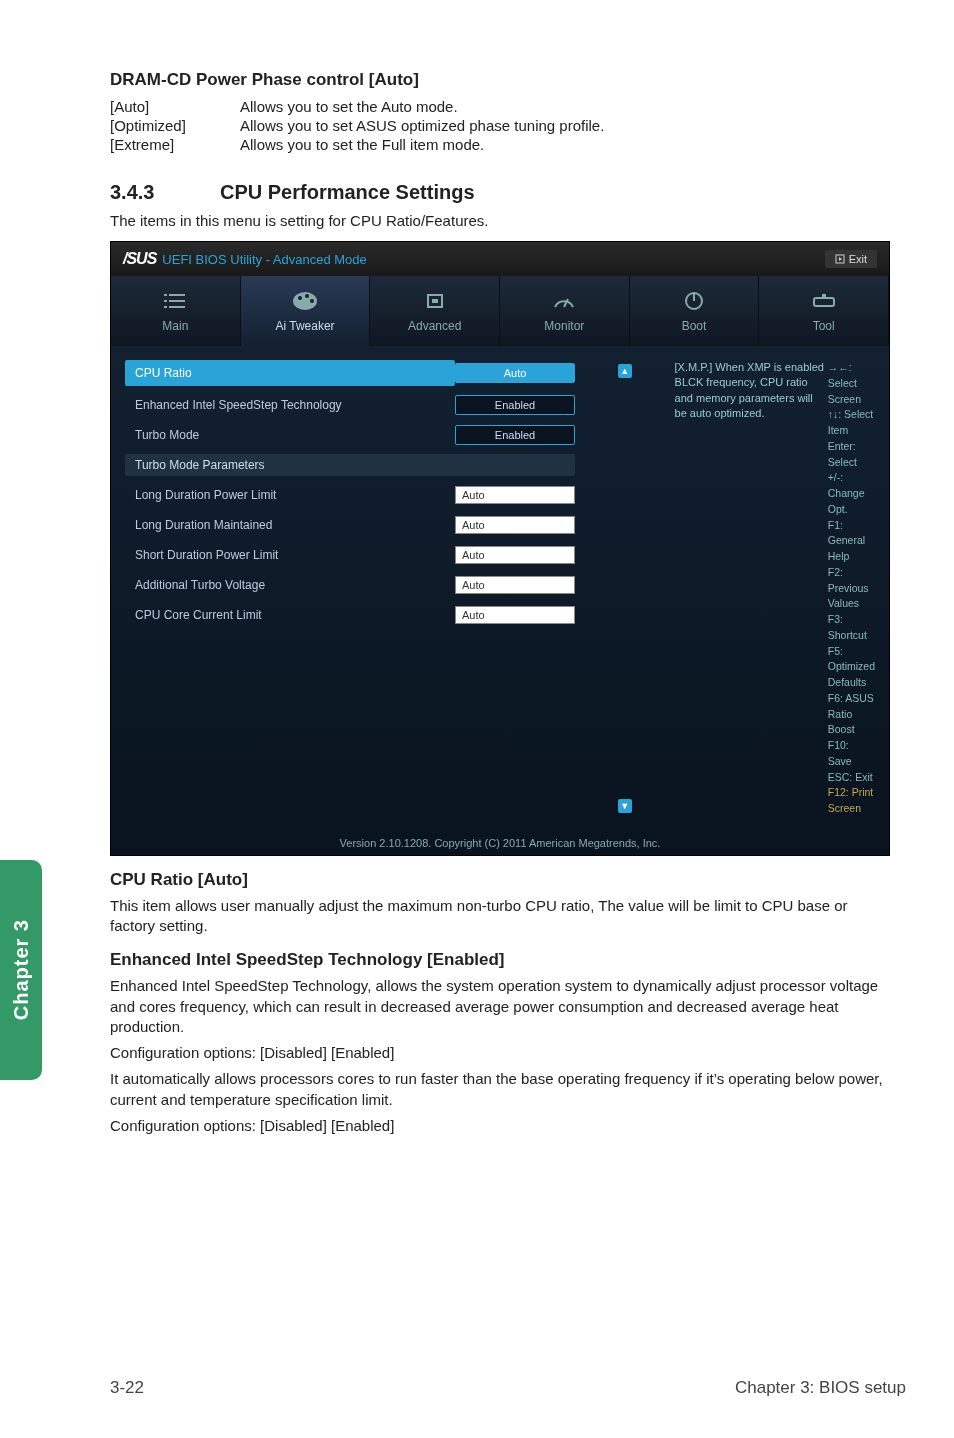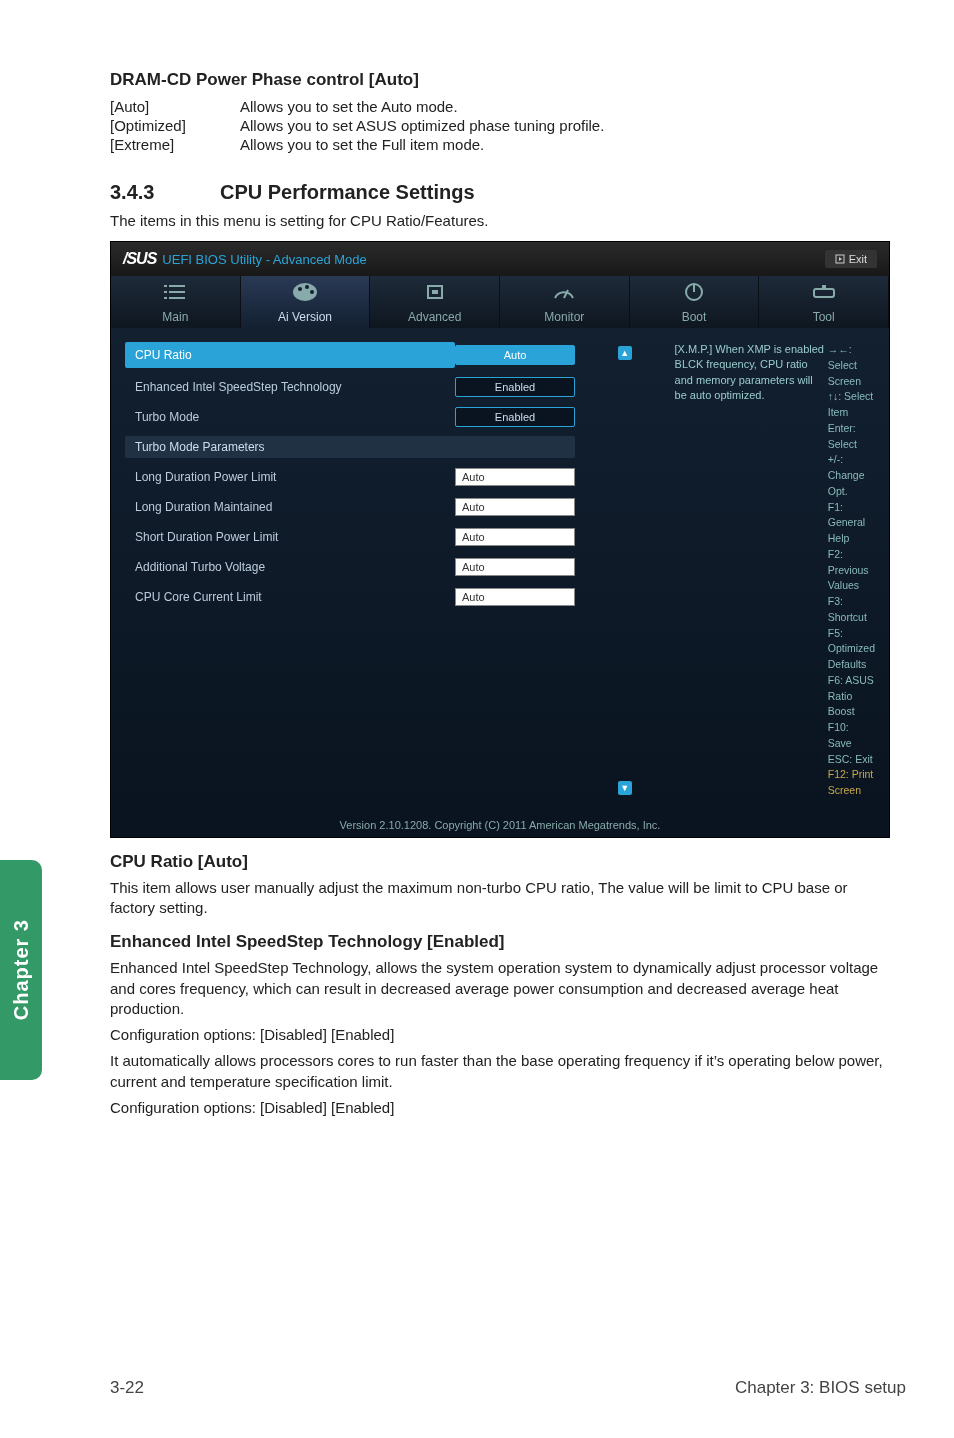--- a/index.html
+++ b/index.html
@@ -10,21 +10,21 @@
   .kv .k { width: 130px; }
   .kv .v { flex: 1; }
   h3.sec { font-size: 20px; font-weight: bold; margin: 28px 0 8px 0; }
   h3.sec .num { display: inline-block; width: 110px; }
   p.lead { font-size: 15px; margin-bottom: 12px; }
   .bios { width: 780px; background: #111; color: #ccc; border: 1px solid #000; font-family: Arial, sans-serif; font-size: 12px; }
   .bios-titlebar { display: flex; align-items: center; background: linear-gradient(#2a2a2a,#181818); height: 34px; padding: 8px 12px; }
   .brand { font-weight: bold; font-style: italic; color: #fff; font-size: 16px; letter-spacing: -1px; }
   .mode { color: #2aa4d8; font-size: 13px; margin-left: 6px; }
   .exit { margin-left: auto; background: #333; color: #ddd; padding: 3px 10px; font-size: 11px; border-radius: 2px; display: flex; align-items: center; gap: 4px; }
-  .tabs { display: flex; background: linear-gradient(#1e2a3a,#0e1620); height: 52px; }
+  .tabs { display: flex; background: linear-gradient(#1e2a3a,#0e1620); height: 70px; }
   .tab { flex: 1; display: flex; flex-direction: column; align-items: center; justify-content: center; color: #8aa; border-right: 1px solid #0a0f15; }
   .tab.active { background: linear-gradient(#2a3a55,#122030); color: #cde; }
   .tab .ticon { height: 24px; margin-bottom: 6px; display: flex; align-items: center; }
   .tab .tlabel { font-size: 12px; }
   .bios-body { display: flex; background: linear-gradient(#122030,#0a1420); padding: 14px; min-height: 370px; gap: 28px; }
   .bleft { flex: 1; padding-right: 14px; }
   .bright { width: 220px; padding-left: 14px; font-size: 11px; color: #9cb; display: flex; }
   .panel-hl { background: #2aa4d8; color: #fff; padding: 6px 10px; border-radius: 2px; display: inline-block; width: 330px; }
   .brow { display: flex; align-items: center; margin-bottom: 8px; }
   .blabel { width: 330px; color: #bcd; font-size: 12px; padding: 4px 0 4px 10px; }
@@ -100,21 +100,21 @@
       </div>
       <div class="tab active">
         <div class="ticon">
             <svg class="ticon-svg" width="26" height="20" viewBox="0 0 26 20">
               <ellipse cx="13" cy="10" rx="12" ry="9" fill="#8aa"></ellipse>
               <circle cx="8" cy="7" r="2" fill="#122030"></circle>
               <circle cx="15" cy="5" r="2" fill="#122030"></circle>
               <circle cx="20" cy="10" r="2" fill="#122030"></circle>
             </svg>
           </div>
-        <div class="tlabel">Ai Version</div>
+        <div class="tlabel">Ai Tweaker</div>
       </div>
       <div class="tab">
         <div class="ticon">
             <svg class="ticon-svg" width="22" height="20" viewBox="0 0 22 20">
               <rect x="4" y="4" width="14" height="12" fill="none" stroke="#8aa" stroke-width="2"></rect>
               <rect x="8" y="8" width="6" height="4"></rect>
             </svg>
           </div>
         <div class="tlabel">Advanced</div>
       </div>

